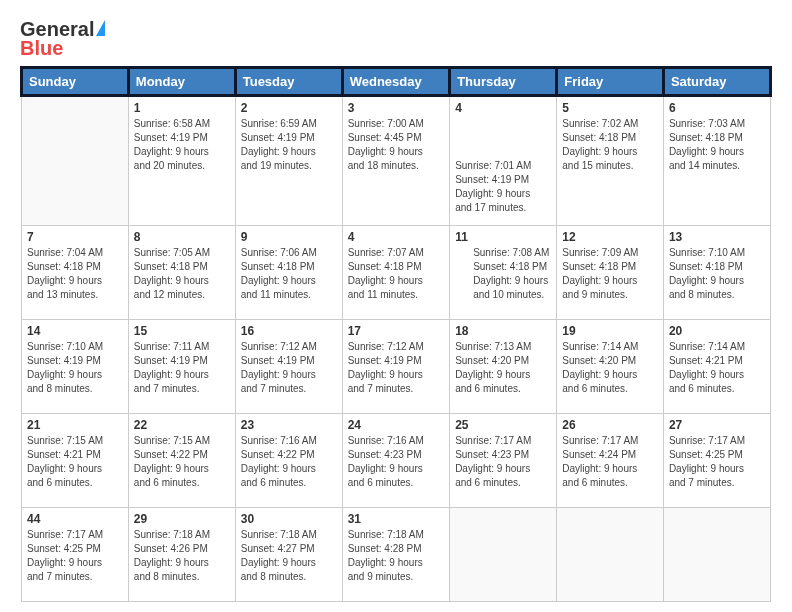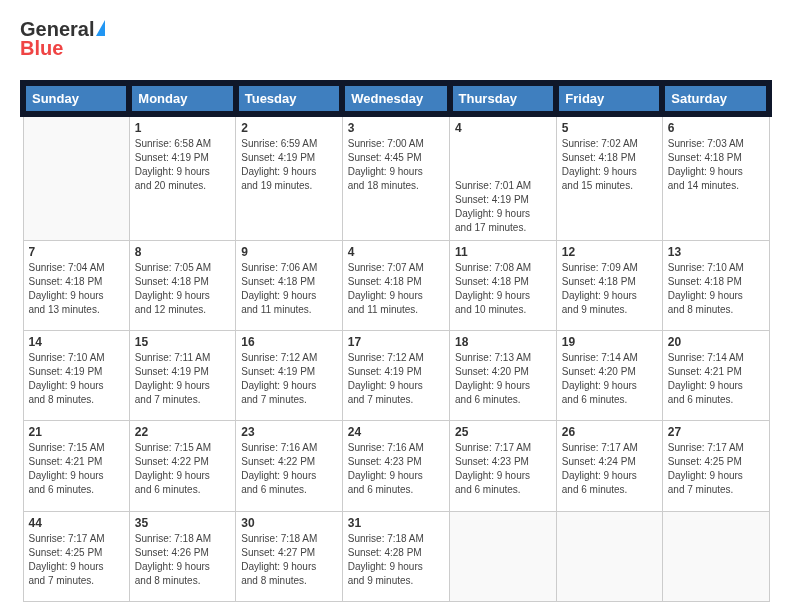--- a/index.html
+++ b/index.html
@@ -14,21 +14,21 @@
       width: 792px;
       height: 612px;
       padding: 18px 20px 10px 20px;
       display: flex;
       flex-direction: column;
     }
     .header {
       display: flex;
       justify-content: space-between;
       align-items: flex-start;
-      margin-bottom: 20px;
+      margin-bottom: 6px;
       text-align: right;
     }
     .logo {
       display: flex;
       flex-direction: column;
       align-items: flex-start;
     }
     .title-block {
       text-align: right;
     }
@@ -46,21 +46,21 @@
       border-collapse: collapse;
       flex: 1;
     }
     .calendar th {
       background-color: #3F7FBF;
       color: white;
       text-align: left;
       padding: 5px 6px;
       font-size: 13px;
       font-weight: bold;
-      border: 6px solid #0f172a;
+      border: 3px solid #0f172a;
     }
     .calendar td {
       border: 1px solid #ccc;
       vertical-align: top;
       padding: 4px 5px;
       width: 108px;
       height: 90px;
       font-size: 10.5px;
       color: #333;
       background: #fff;
@@ -195,21 +195,21 @@
           </td>
           <td>
             <span class="day-number">4</span>
             <div class="day-info" style="white-space: pre-line;">Sunrise: 7:07 AM
 Sunset: 4:18 PM
 Daylight: 9 hours
 and 11 minutes.</div>
           </td>
           <td>
             <span class="day-number">11</span>
-            <div class="day-info" style="white-space: pre-line;">Sunrise: 7:08 AM
+            <div class="day-info" style="white-space: pre-line; margin-left: 18px;">Sunrise: 7:08 AM
 Sunset: 4:18 PM
 Daylight: 9 hours
 and 10 minutes.</div>
           </td>
           <td>
             <span class="day-number">12</span>
             <div class="day-info" style="white-space: pre-line;">Sunrise: 7:09 AM
 Sunset: 4:18 PM
 Daylight: 9 hours
 and 9 minutes.</div>
@@ -326,21 +326,21 @@
         </tr>
         <tr>
           <td>
             <span class="day-number">44</span>
             <div class="day-info" style="white-space: pre-line;">Sunrise: 7:17 AM
 Sunset: 4:25 PM
 Daylight: 9 hours
 and 7 minutes.</div>
           </td>
           <td>
-            <span class="day-number">35</span>
+            <span class="day-number">29</span>
             <div class="day-info" style="white-space: pre-line;">Sunrise: 7:18 AM
 Sunset: 4:26 PM
 Daylight: 9 hours
 and 8 minutes.</div>
           </td>
           <td>
             <span class="day-number">30</span>
             <div class="day-info" style="white-space: pre-line;">Sunrise: 7:18 AM
 Sunset: 4:27 PM
 Daylight: 9 hours

